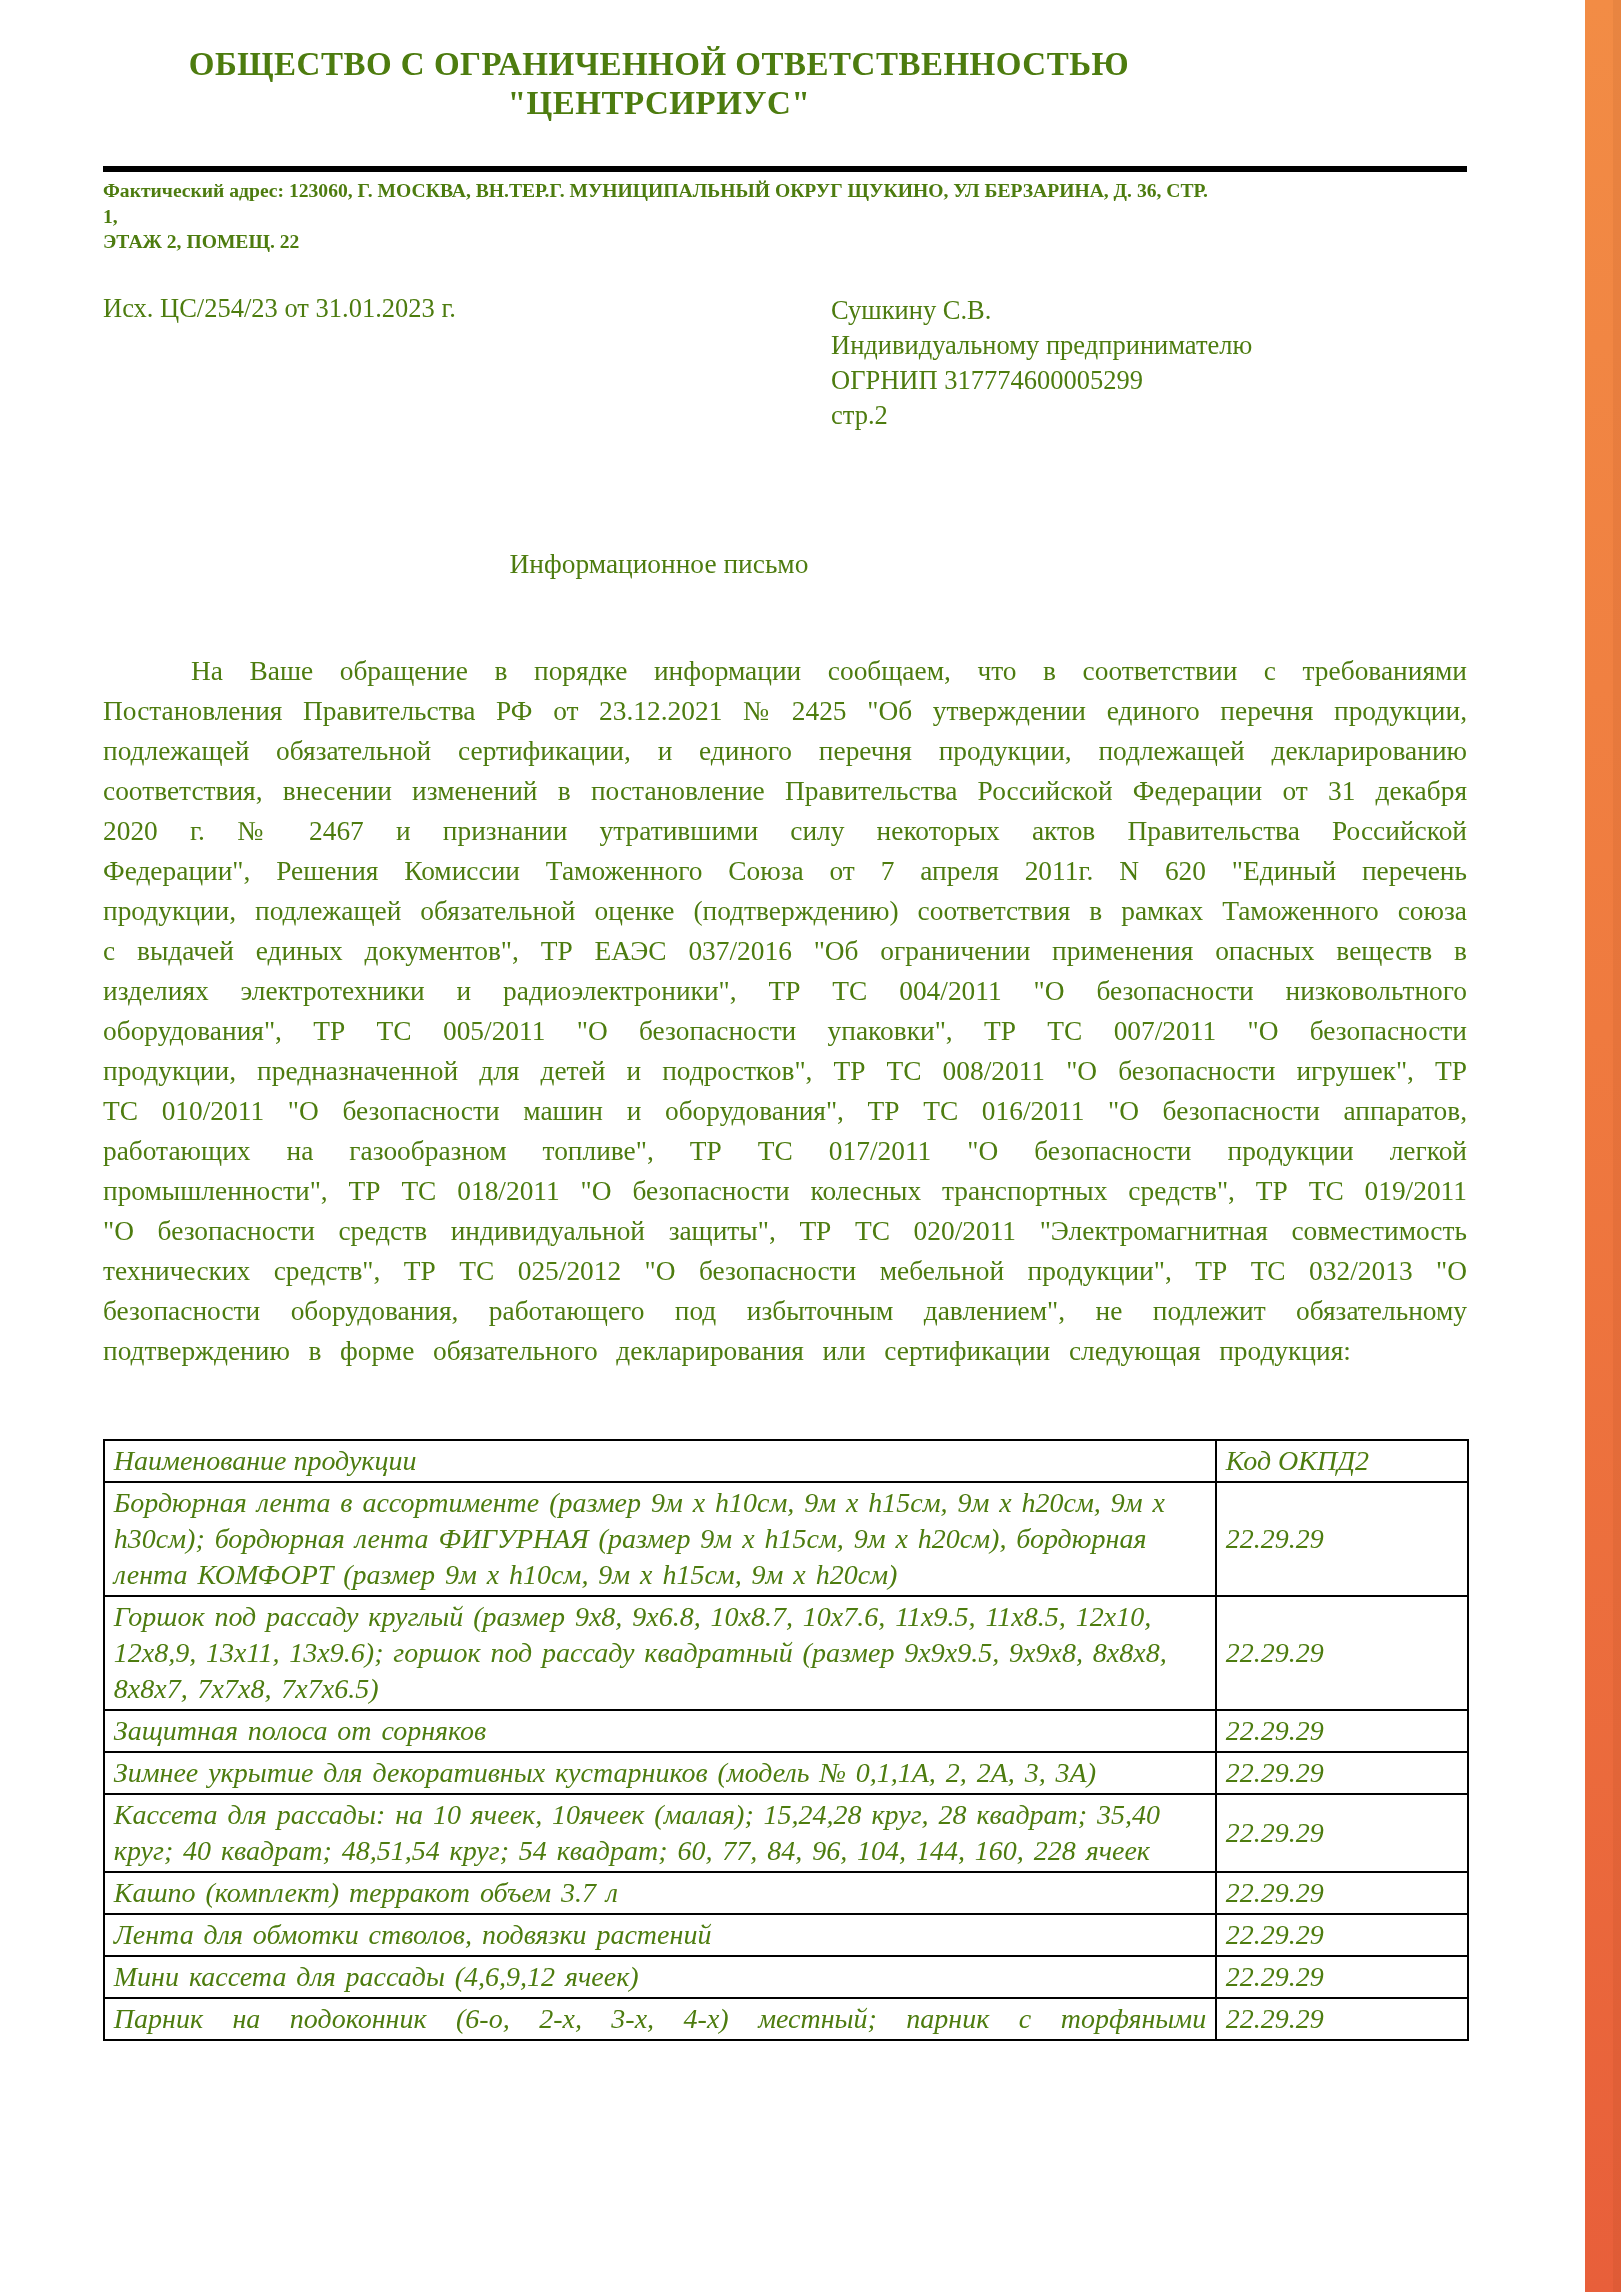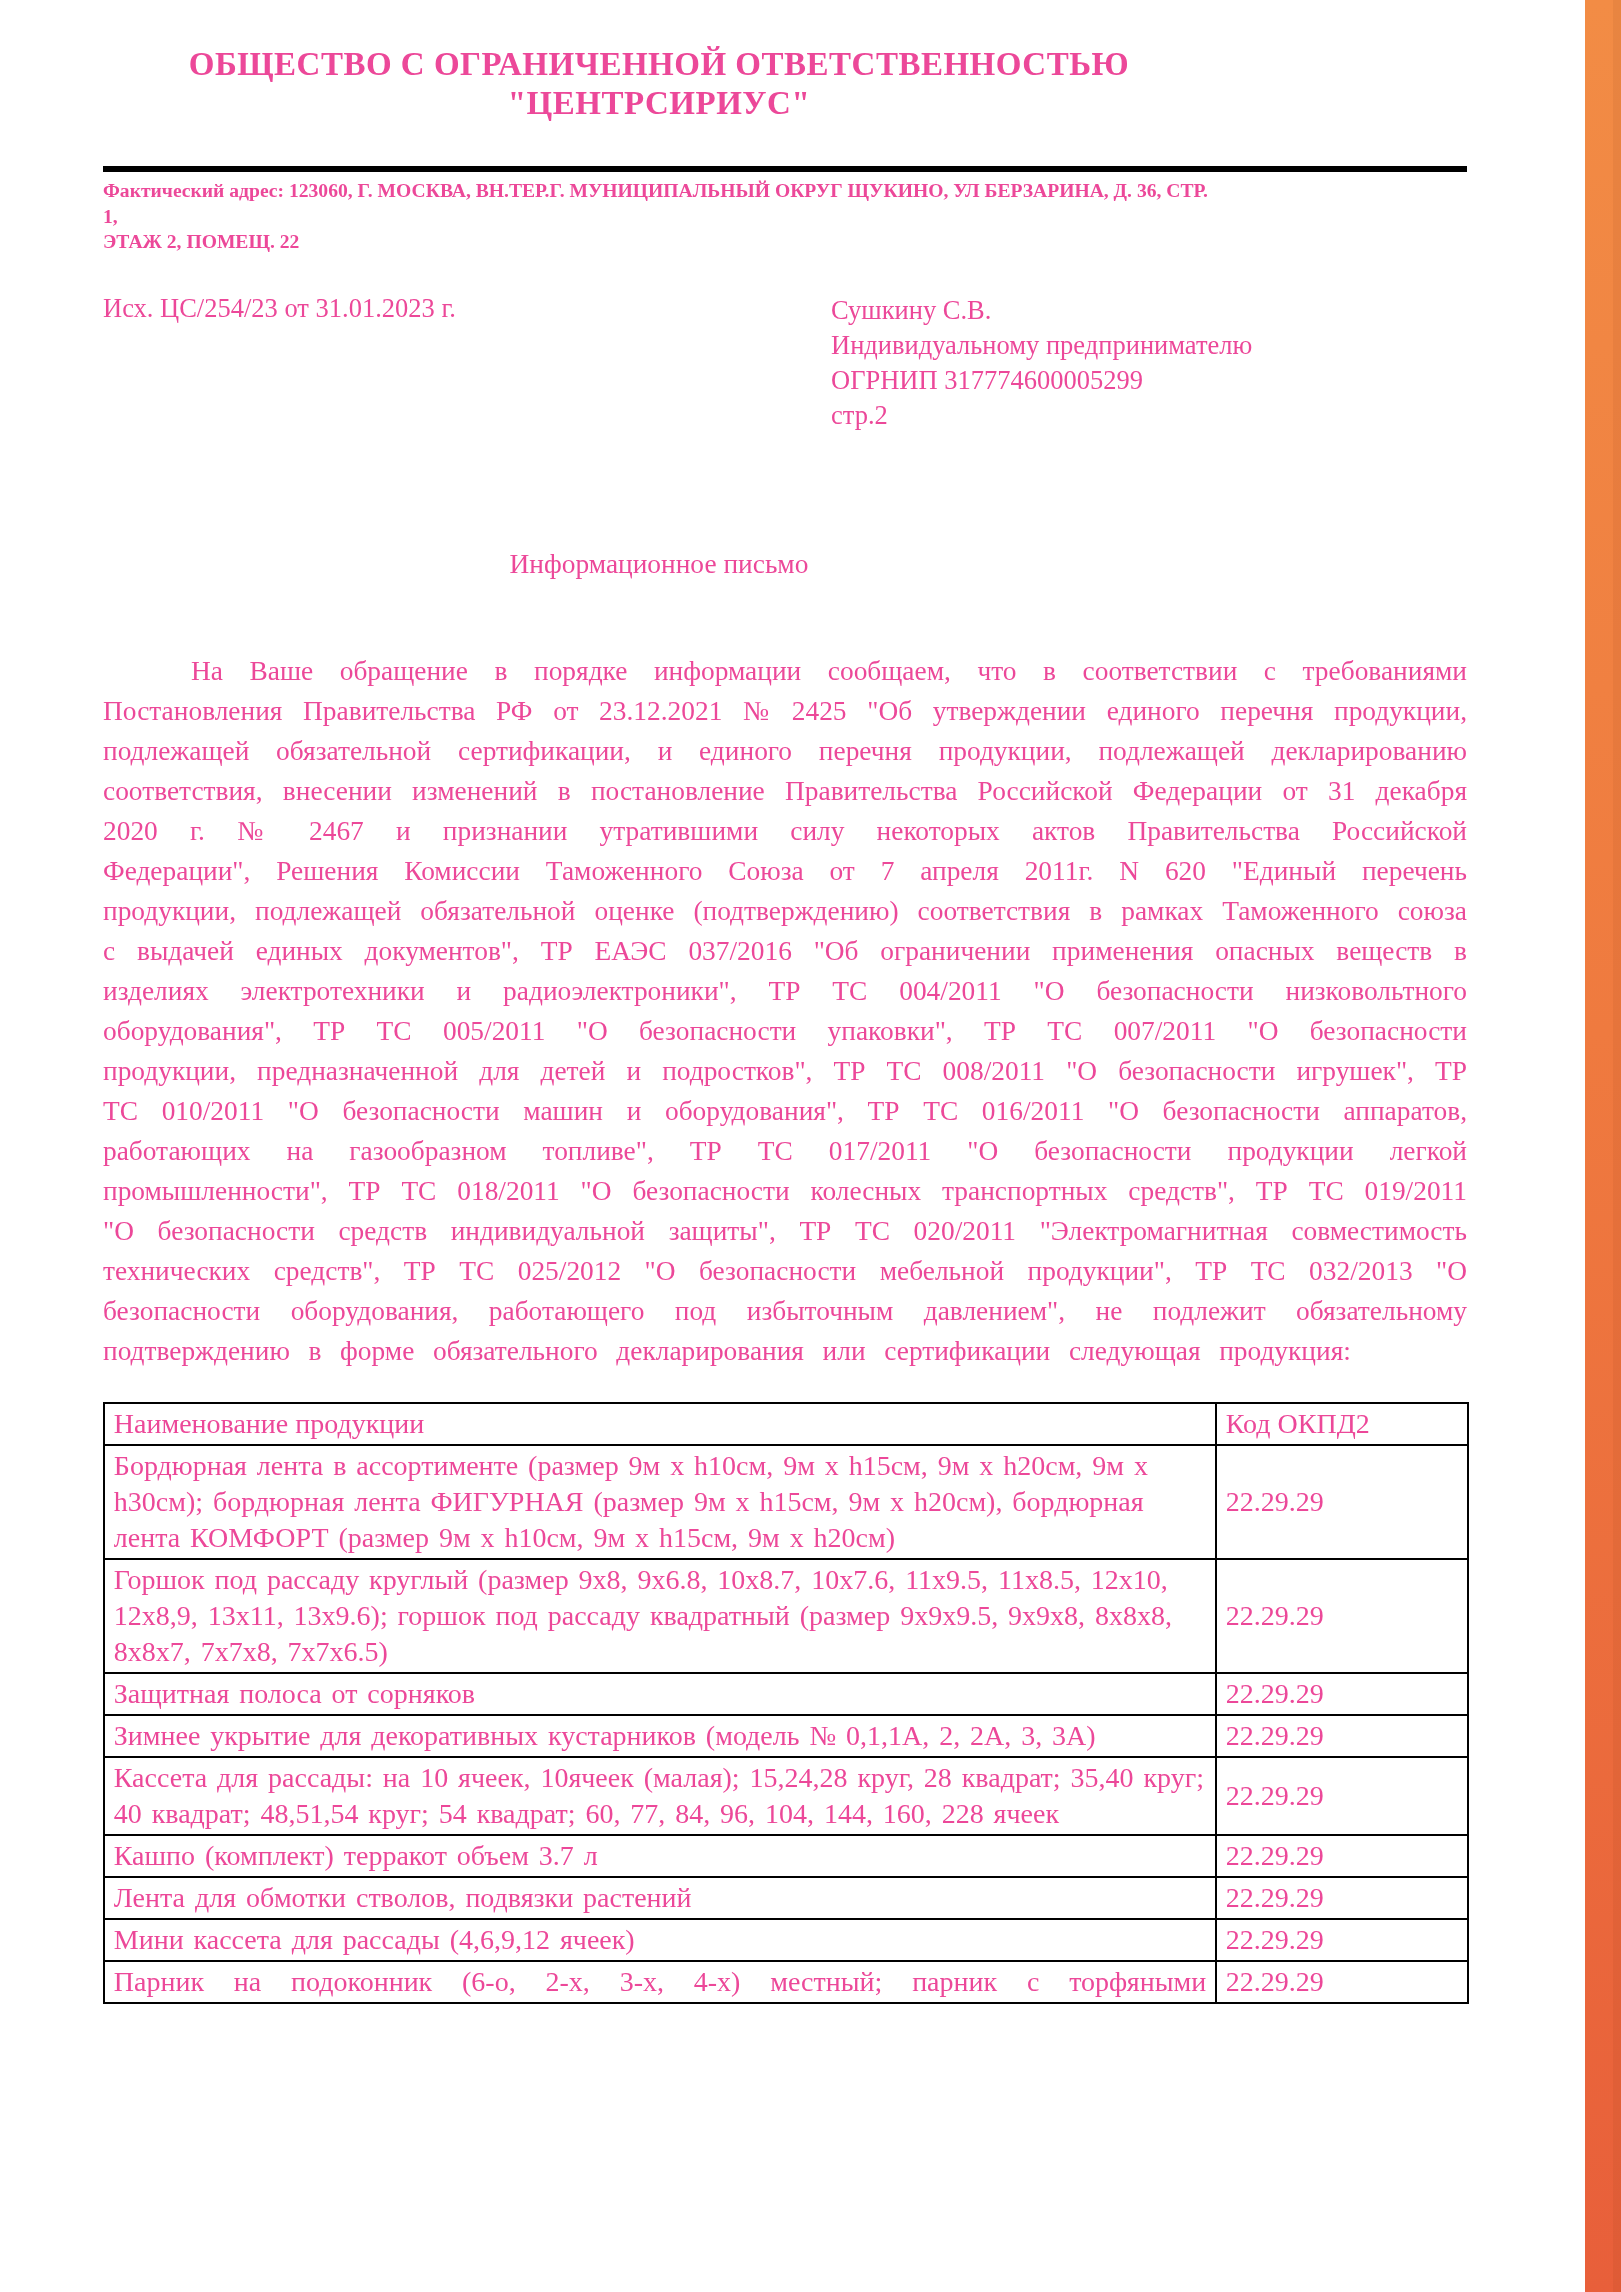--- a/index.html
+++ b/index.html
@@ -3,21 +3,21 @@
 <meta charset="utf-8">
 <style>
   html, body { margin: 0; padding: 0; background: #ffffff; }
   .page {
     position: relative;
     width: 1621px;
     height: 2293px;
     background: #ffffff;
     overflow: hidden;
     font-family: "Liberation Serif", serif;
-    color: #ec4899;
+    color: #4d7c0f;
   }
   .stripe {
     position: absolute;
     top: 0; right: 0;
     width: 36px; height: 100%;
     background: linear-gradient(to bottom, #F28C45 0%, #EF7A3F 45%, #E85F3A 100%);
   }
   .stripe::after {
     content: "";
     position: absolute;
@@ -69,25 +69,26 @@
     position: absolute;
     top: 651px; left: 103px; width: 1364px;
     font-size: 27.4px;
     line-height: 40px;
     text-align: justify;
     text-indent: 88px;
     word-spacing: 11.8px;
   }
   table.products {
     position: absolute;
-    top: 1402px; left: 103px;
+    top: 1439px; left: 103px;
     width: 1364px;
     border-collapse: collapse;
     table-layout: fixed;
     font-size: 28px;
+    font-style: italic;
   }
   table.products col.c-name { width: 1112px; }
   table.products col.c-code { width: 252px; }
   table.products td, table.products th {
     border: 2.9px solid #000;
     padding: 2px 8.8px;
     font-weight: normal;
     text-align: left;
     line-height: 36px;
   }

